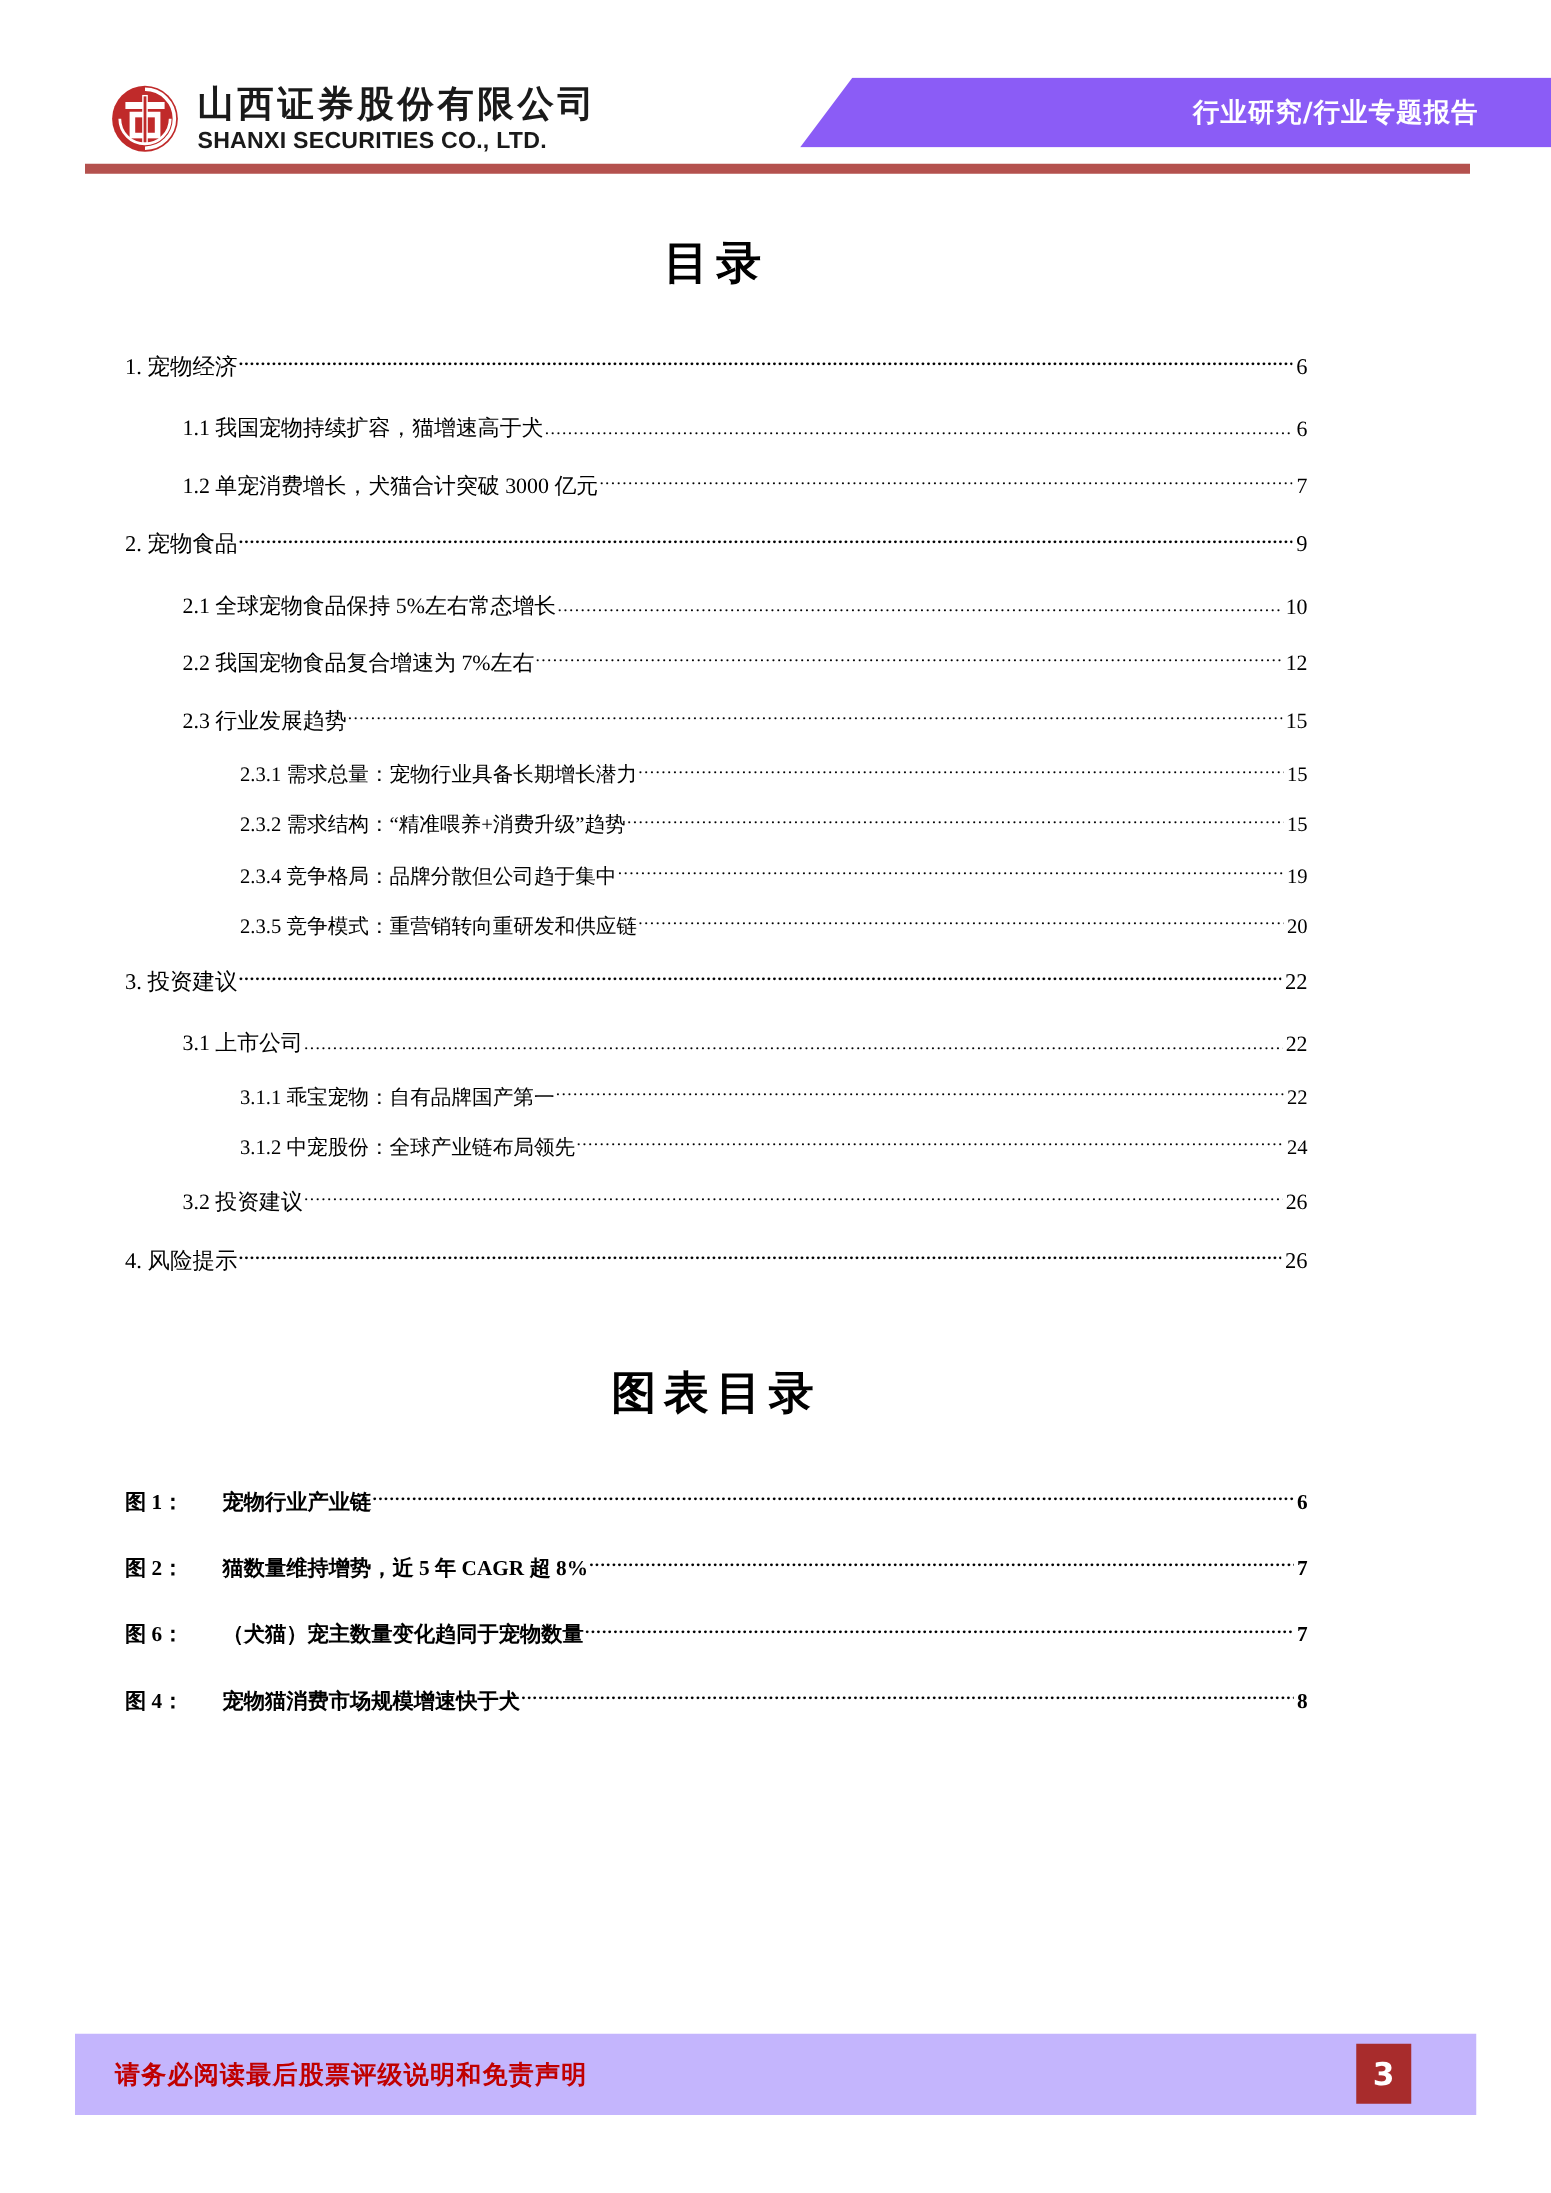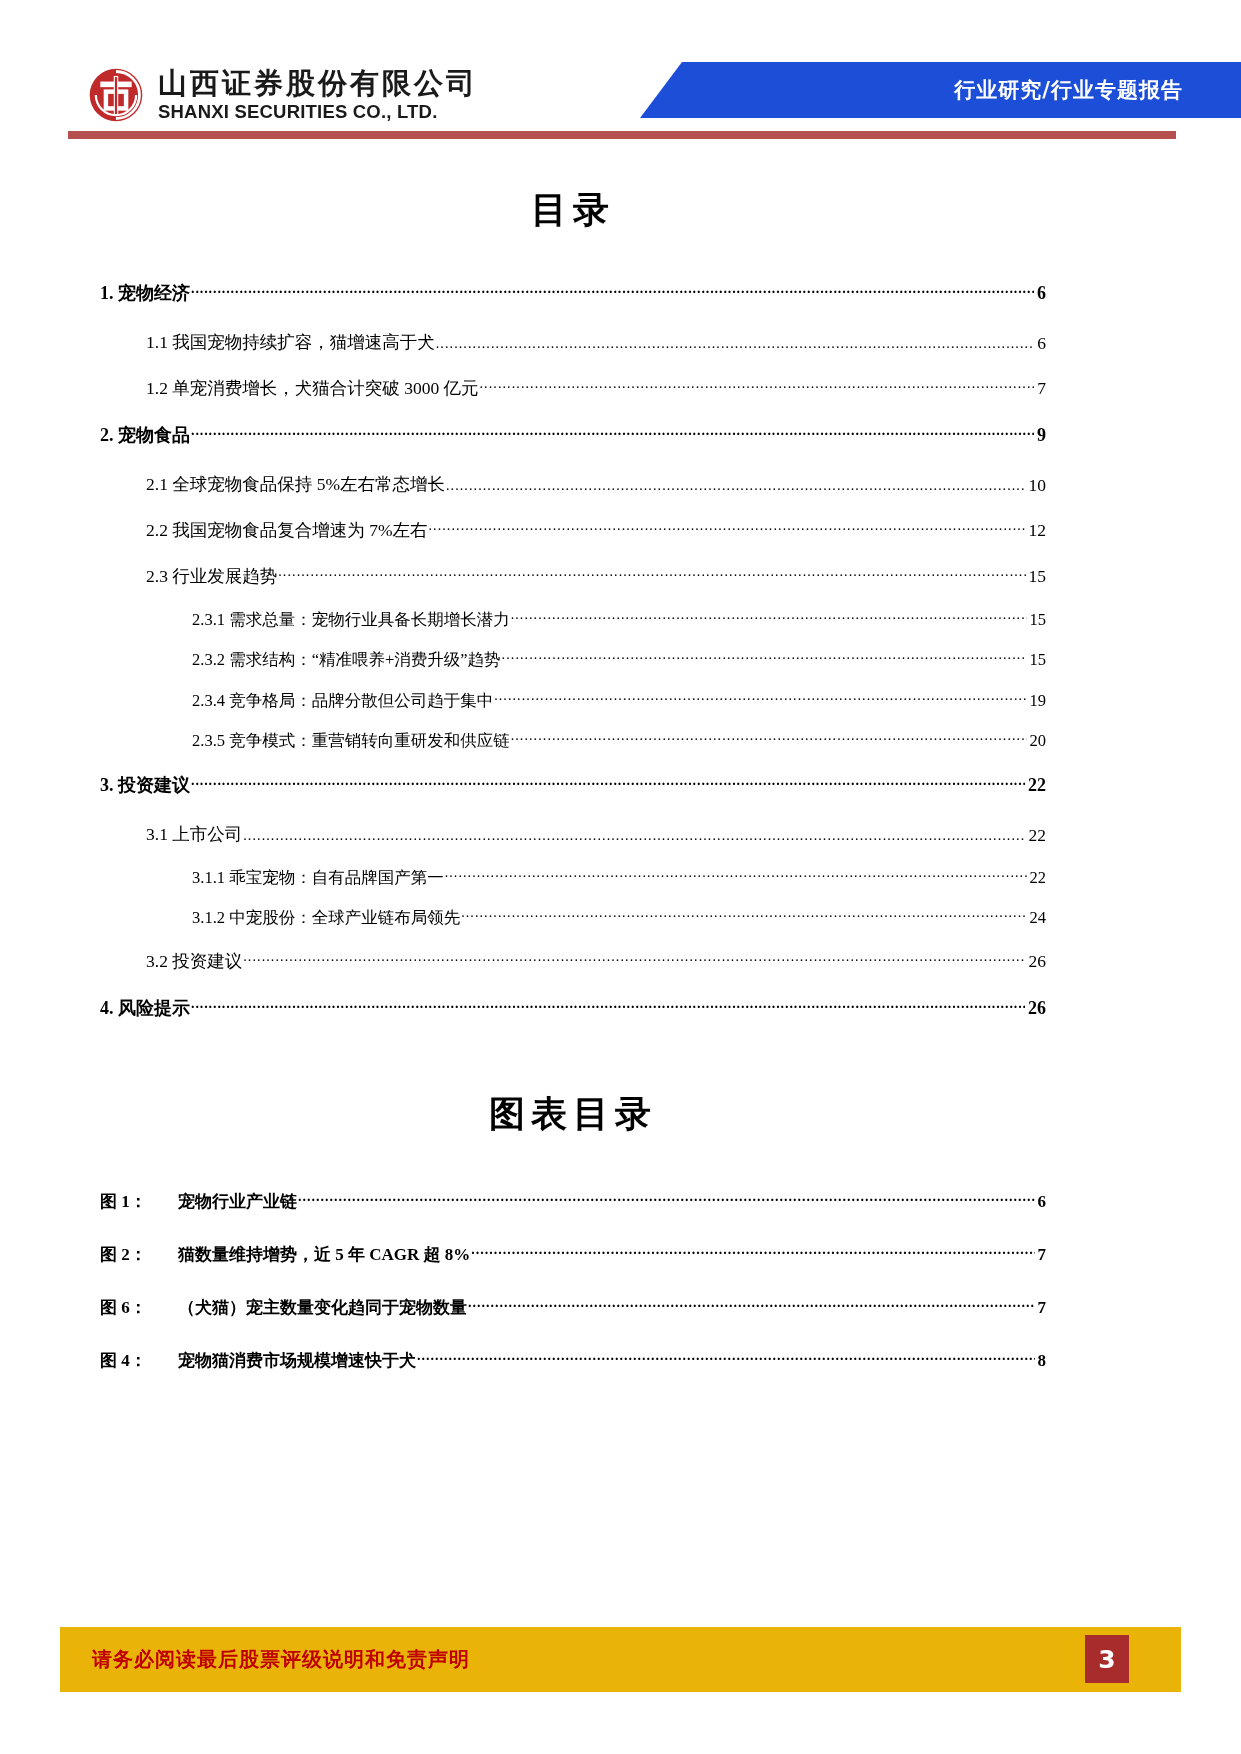--- a/index.html
+++ b/index.html
@@ -23,21 +23,21 @@
     top: 0; left: 0;
     width: 1241px;
     height: 148px;
   }
   .header-banner {
     position: absolute;
     top: 62px;
     left: 640px;
     width: 601px;
     height: 56px;
-    background: #1d4ed8;
+    background: #8b5cf6;
     clip-path: polygon(42px 0, 601px 0, 601px 56px, 0 56px);
   }
   .header-banner-text {
     position: absolute;
     right: 58px;
     top: 50%;
     transform: translateY(-50%);
     color: #ffffff;
     font-size: 21px;
     font-weight: bold;
@@ -132,21 +132,21 @@
     white-space: nowrap;
     position: absolute;
     bottom: 0.12em;
     left: 0;
   }
   .toc-page { flex: 0 0 auto; padding-left: 2px; }
 
   
   .lvl1 {
     font-size: 18px;
-    font-weight: bold;
+    font-weight: normal;
     margin: 0 0 0 0;
     padding: 12px 0 12px 0;
   }
   .lvl1 .toc-dots::after { font-weight: bold; letter-spacing: 0.9px; }
 
   
   .lvl2 {
     font-size: 17.5px;
     padding: 11px 0 11px 46px;
   }
@@ -166,21 +166,21 @@
   .fig-row .toc-dots::after { font-weight: bold; letter-spacing: 1px; }
   .fig-num { display: inline-block; min-width: 78px; }
 
   
   .footer {
     position: absolute;
     left: 60px;
     bottom: 62px;
     width: 1121px;
     height: 65px;
-    background: #eab308;
+    background: #c4b5fd;
     display: flex;
     align-items: center;
   }
   .footer-text {
     margin-left: 32px;
     color: #c00000;
     font-size: 20px;
     font-weight: bold;
     letter-spacing: 1px;
     font-family: "DejaVu Sans", "Liberation Sans", sans-serif;

